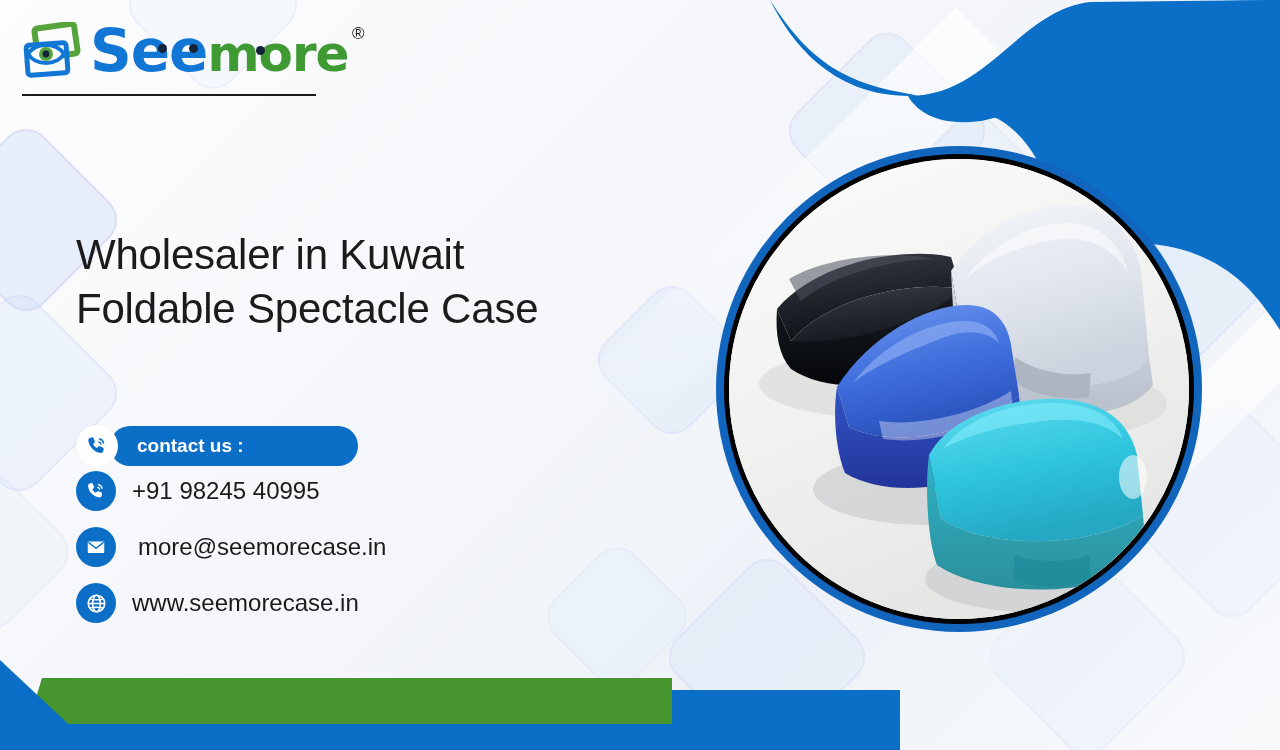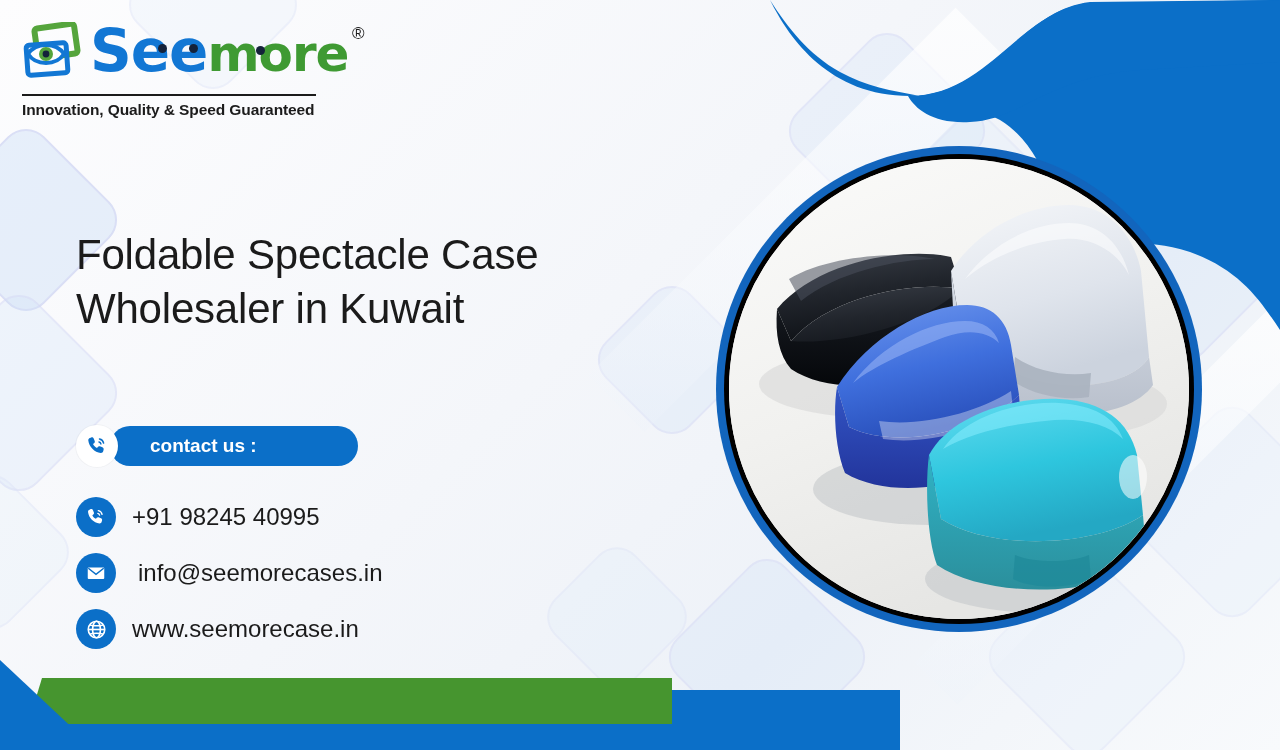--- a/index.html
+++ b/index.html
@@ -83,26 +83,26 @@
     position: absolute; left: 34px; top: 0; height: 40px; width: 248px;
     background: #0b6fc8; border-radius: 20px;
   }
   .pill-circle {
     position: relative; z-index: 2;
     width: 42px; height: 42px; border-radius: 50%; background: #ffffff;
     display: flex; align-items: center; justify-content: center;
     box-shadow: 0 0 0 1px rgba(0,0,0,0.03);
   }
   .pill-label {
-    position: relative; z-index: 2; margin-left: 32px;
+    position: relative; z-index: 2; margin-left: 19px;
     color: #ffffff; font-size: 19px; font-weight: bold; letter-spacing: 0px;
   }
 
   
-  .contact-list { position: absolute; left: 76px; top: 489px; }
+  .contact-list { position: absolute; left: 76px; top: 463px; }
   .contact-row { display: flex; align-items: center; height: 56px; }
   .c-icon {
     width: 40px; height: 40px; border-radius: 50%; background: #0b6fc8;
     display: flex; align-items: center; justify-content: center; flex: 0 0 40px;
   }
   .c-text { margin-left: 16px; font-size: 24px; color: #1b1b1b; font-weight: 400; }
   .c-text.indent { margin-left: 22px; }
 
   
   .product-circle {
@@ -164,26 +164,25 @@
       </svg>
       <div class="logo-word">
         <span class="logo-see">See</span><span class="logo-more">more</span>
         <span class="eye-dot" style="left:68px; top:22px;"></span>
         <span class="eye-dot" style="left:99px; top:22px;"></span>
         <span class="eye-dot" style="left:166px; top:24px;"></span>
         <span class="reg-mark">®</span>
       </div>
     </div>
     <div class="logo-rule"></div>
-    <div class="logo-tagline">Innovation, Quality &amp; Speed Guaranteed</div>
   </div>
 
   <div class="headline">
+    <div>Wholesaler in Kuwait</div>
     <div>Foldable Spectacle Case</div>
-    <div>Wholesaler in Kuwait</div>
   </div>
 
   <div class="contact-pill">
     <div class="pill-bg"></div>
     <div class="pill-circle">
       <svg width="24" height="24" viewBox="0 0 24 24">
         <path d="M6.2,3.4 C7.3,3.1 8.3,3.6 8.7,4.6 L9.7,7.1 C10,7.9 9.8,8.7 9.1,9.2 L8.0,10.0
                  C8.8,11.8 10.2,13.2 12.0,14.0 L12.8,12.9 C13.3,12.2 14.1,12.0 14.9,12.3
                  L17.4,13.3 C18.4,13.7 18.9,14.7 18.6,15.8 L18.2,17.3 C17.9,18.4 16.9,19.1 15.8,19.0
                  C9.5,18.3 4.0,12.8 3.3,6.5 C3.2,5.4 3.9,4.4 5.0,4.1 Z" fill="#0b6fc8"></path>
@@ -210,21 +209,21 @@
       <div class="c-text">+91 98245 40995</div>
     </div>
 
     <div class="contact-row">
       <div class="c-icon">
         <svg width="22" height="22" viewBox="0 0 24 24">
           <rect x="3" y="6" width="18" height="12.5" rx="1" fill="#ffffff"></rect>
           <path d="M3.6,6.8 L12,13.4 L20.4,6.8" fill="none" stroke="#0b6fc8" stroke-width="1.6"></path>
         </svg>
       </div>
-      <div class="c-text indent">info@seemorecases.in</div>
+      <div class="c-text indent">more@seemorecase.in</div>
     </div>
 
     <div class="contact-row">
       <div class="c-icon">
         <svg width="23" height="23" viewBox="0 0 24 24">
           <circle cx="12" cy="12" r="8.6" fill="none" stroke="#ffffff" stroke-width="1.7"></circle>
           <ellipse cx="12" cy="12" rx="4.1" ry="8.6" fill="none" stroke="#ffffff" stroke-width="1.7"></ellipse>
           <line x1="3.4" y1="12" x2="20.6" y2="12" stroke="#ffffff" stroke-width="1.7"></line>
           <path d="M5.3,7.1 C7.3,8.5 16.7,8.5 18.7,7.1" fill="none" stroke="#ffffff" stroke-width="1.5"></path>
           <path d="M5.3,16.9 C7.3,15.5 16.7,15.5 18.7,16.9" fill="none" stroke="#ffffff" stroke-width="1.5"></path>

